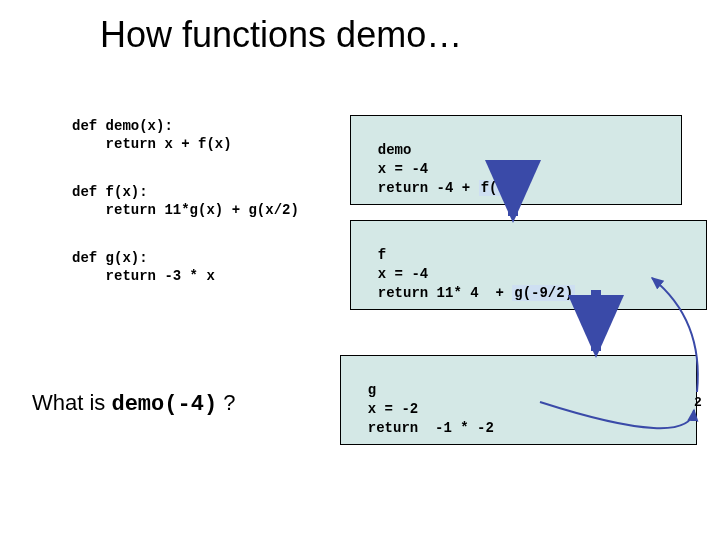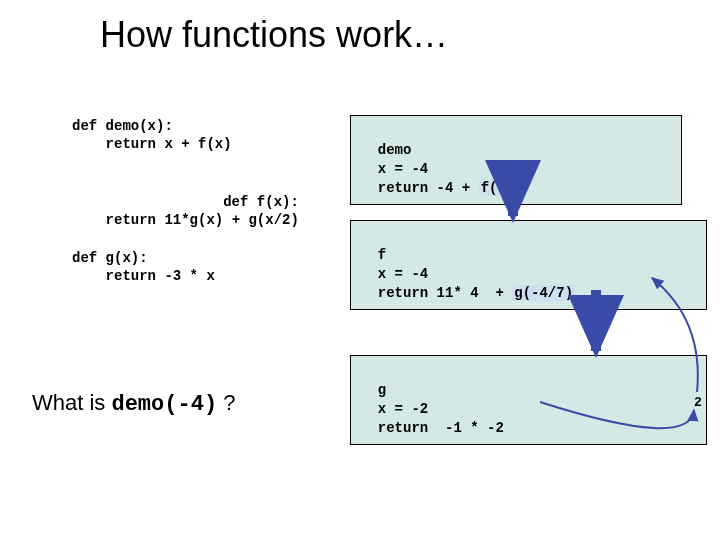--- a/index.html
+++ b/index.html
@@ -62,46 +62,46 @@
   .tinynum {
     position: absolute;
     font-family: "Courier New", monospace;
     font-size: 13px;
     font-weight: bold;
   }
 </style>
 </head>
 <body>
 
-<div class="title">How functions work…</div>
+<div class="title">How functions demo…</div>
 
 <div class="code" style="top:118px; left:48px;">def demo(x):
     return x + f(x)</div>
-<div class="code" style="top:194px; left:48px;text-align:right;">def f(x):
+<div class="code" style="top:184px; left:48px;">def f(x):
     return 11*g(x) + g(x/2)</div>
 <div class="code" style="top:250px; left:48px;">def g(x):
     return -3 * x</div>
 
 <div class="question" style="top:390px; left:32px;">
   <span>What is  </span><span class="mono">demo(-4)</span><span>  ?</span>
 </div>
 
 <div class="box" style="top:115px; left:350px; width:310px;">
   <span>demo</span>
 <span>  x = -4
   return -4 + </span><span class="hl">f(-4)</span>
 </div>
 
 <div class="box" style="top:220px; left:350px; width:335px;">
   <span>f</span>
 <span>  x = -4
-  return 11* 4 </span><span> + </span><span class="hl">g(-4/7)</span>
+  return 11* 4 </span><span> + </span><span class="hl">g(-9/2)</span>
 </div>
 
-<div class="box" style="top:355px; left:350px; width:335px;">
+<div class="box" style="top:355px; left:340px; width:335px;">
   <span>g</span>
 <span>  x = -2
   return  -1 * -2</span>
 </div>
 
 <div class="tinynum" style="top:395px; left:694px;">2</div>
 
 <svg class="arrows">
   <defs>
     <marker id="ah" viewBox="0 0 10 10" refX="8" refY="5" markerWidth="7" markerHeight="7" orient="auto-start-reverse">

